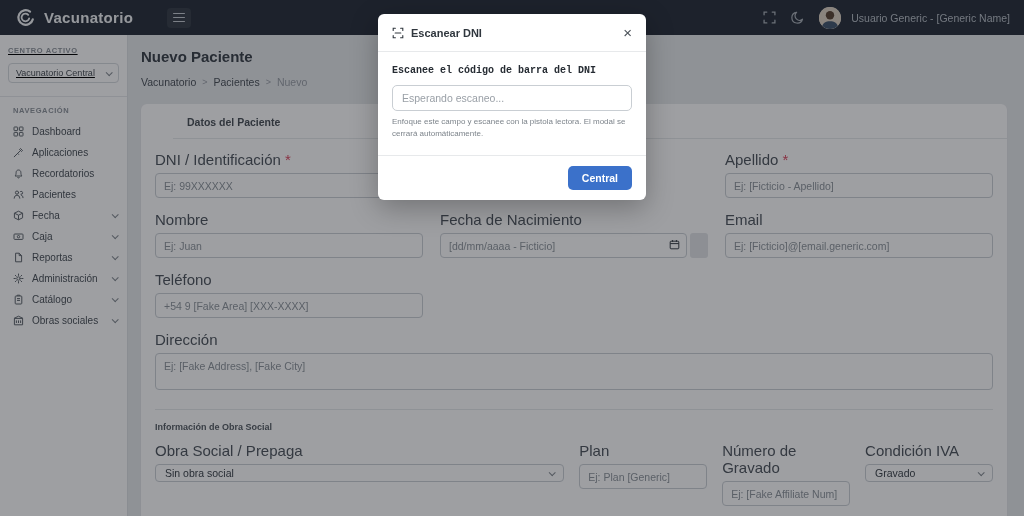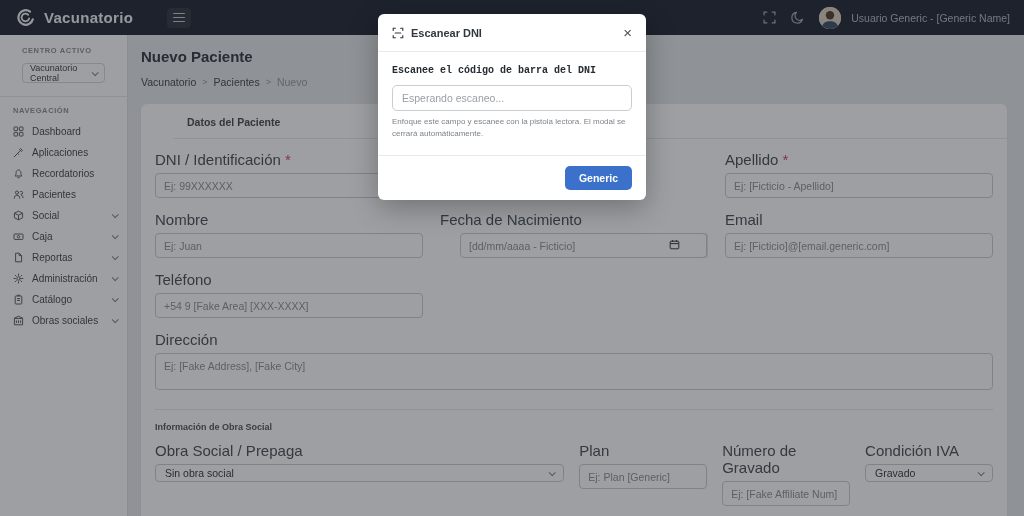--- a/index.html
+++ b/index.html
@@ -16,21 +16,21 @@
   .topbar-right { display:flex; align-items:center; gap:15px; }
   .icon-btn { display:flex; align-items:center; justify-content:center; cursor:pointer; }
   .avatar { width:22px; height:22px; border-radius:50%; overflow:hidden; background:#e8e0d6; flex:none; }
   .user-name { color:#b9bfc7; font-size:10.5px; margin-left:-5px; }
 
   
   .app-body { display:flex; height:481px; }
 
   
   .sidebar { width:128px; background:#ffffff; border-right:1px solid #dee1e5; flex:none; }
-  .center-box { padding:11px 22px 13px; border-bottom:1px solid #e6e8eb; }
+  .center-box { padding:11px 8px 13px; border-bottom:1px solid #e6e8eb;text-decoration:underline; }
   .side-section-label { font-size:7.5px; letter-spacing:.6px; color:#8e949b; font-weight:700; text-transform:uppercase; }
   .center-select { margin-top:8px; height:20px; background:#fff; border:1px solid #d6dade; border-radius:4px; display:flex; align-items:center; justify-content:space-between; padding:0 7px; cursor:pointer; }
   .center-select span { font-size:9px; color:#454c53; }
   .chev { width:5px; height:5px; border-right:1.3px solid #858b92; border-bottom:1.3px solid #858b92; transform:rotate(45deg) translateY(-1px); display:inline-block; flex:none; }
   .nav-wrap { padding:9px 0 0; }
   .nav-wrap .side-section-label { padding:0 13px; }
   .nav-list { margin-top:6px; }
   .nav-item { height:21px; display:flex; align-items:center; gap:8px; padding:0 10px 0 13px; cursor:pointer; }
   .nav-item svg { flex:none; }
   .nav-item .lbl { font-size:10px; color:#4a5158; flex:1; white-space:nowrap; }
@@ -49,21 +49,21 @@
   .card-body { padding:12px 14px 13px; }
 
   .grid3 { display:grid; grid-template-columns:1fr 1fr 1fr; column-gap:17px; row-gap:13px; }
   .field label { display:block; font-size:15px; color:#4f565e; margin-bottom:5px; }
   .req { color:#dc4c64; }
   .input, .textarea { width:100%; height:25px; border:1px solid #ccd1d6; border-radius:4px; background:#fff; padding:0 8px; font-size:10.5px; color:#3c434a; font-family:"Liberation Sans",sans-serif; outline:none; }
   .input::placeholder, .textarea::placeholder { color:#8f969d; }
   .textarea { height:37px; padding-top:6px; resize:none; }
   .date-wrap { display:flex; align-items:stretch; gap:3px; }
   .date-box { position:relative; flex:1; }
-  .date-box .input { padding-right:24px;margin-left:20px; }
+  .date-box .input { padding-right:24px; }
   .date-box svg { position:absolute; right:7px; top:6px; }
   .date-addon { width:18px; border-radius:3px; background:#e3e5e8; flex:none; }
 
   .section-divider { border:none; border-top:1px solid #e7e9eb; margin:15px 0 12px; }
   .obra-label { font-size:9px; font-weight:700; color:#565d64; margin-bottom:10px; }
   .grid-obra { display:grid; grid-template-columns:3.2fr 1fr 1fr 1fr; column-gap:15px; }
   .select { height:18px; border:1px solid #ccd1d6; border-radius:4px; background:#fff; display:flex; align-items:center; justify-content:space-between; padding:0 9px; cursor:pointer; }
   .select span { font-size:10.5px; color:#3c434a; }
 
   .btn-row { margin-top:13px; display:flex; gap:7px; }
@@ -178,21 +178,21 @@
               <path d="M7.6 2.4 a1.5 1.5 0 1 1 .4 2.9 M8.3 6.1 c1.2.3 1.6 1.3 1.7 2.6"></path>
             </g>
           </svg>
           <span class="lbl">Pacientes</span>
         </div>
 
         <div class="nav-item">
           <svg width="11" height="11" viewBox="0 0 11 11">
             <path d="M5.5 1.2 L9.6 3.2 V7.8 L5.5 9.8 L1.4 7.8 V3.2 Z M1.4 3.2 L5.5 5.2 L9.6 3.2 M5.5 5.2 V9.8" fill="none" stroke="#5f666d" stroke-width="1" stroke-linejoin="round"></path>
           </svg>
-          <span class="lbl">Social</span>
+          <span class="lbl">Fecha</span>
           <i class="chev"></i>
         </div>
 
         <div class="nav-item">
           <svg width="11" height="11" viewBox="0 0 11 11">
             <g fill="none" stroke="#5f666d" stroke-width="1">
               <rect x="1" y="3" width="9" height="5.4" rx=".8"></rect>
                 <circle cx="5.5" cy="5.7" r="1.2"></circle>
             </g>
           </svg>
@@ -372,15 +372,15 @@
       <span class="modal-title">Escanear DNI</span>
     </div>
     <span class="modal-close">×</span>
   </div>
   <div class="modal-body">
     <div class="modal-label">Escanee el código de barra del DNI</div>
     <input class="modal-input" placeholder="Esperando escaneo..." style="">
     <div class="modal-helper">Enfoque este campo y escanee con la pistola lectora. El modal se cerrará automáticamente.</div>
   </div>
   <div class="modal-footer">
-    <button class="btn-cerrar">Generic</button>
+    <button class="btn-cerrar">Central</button>
   </div>
 </div>
 
 </body></html>

